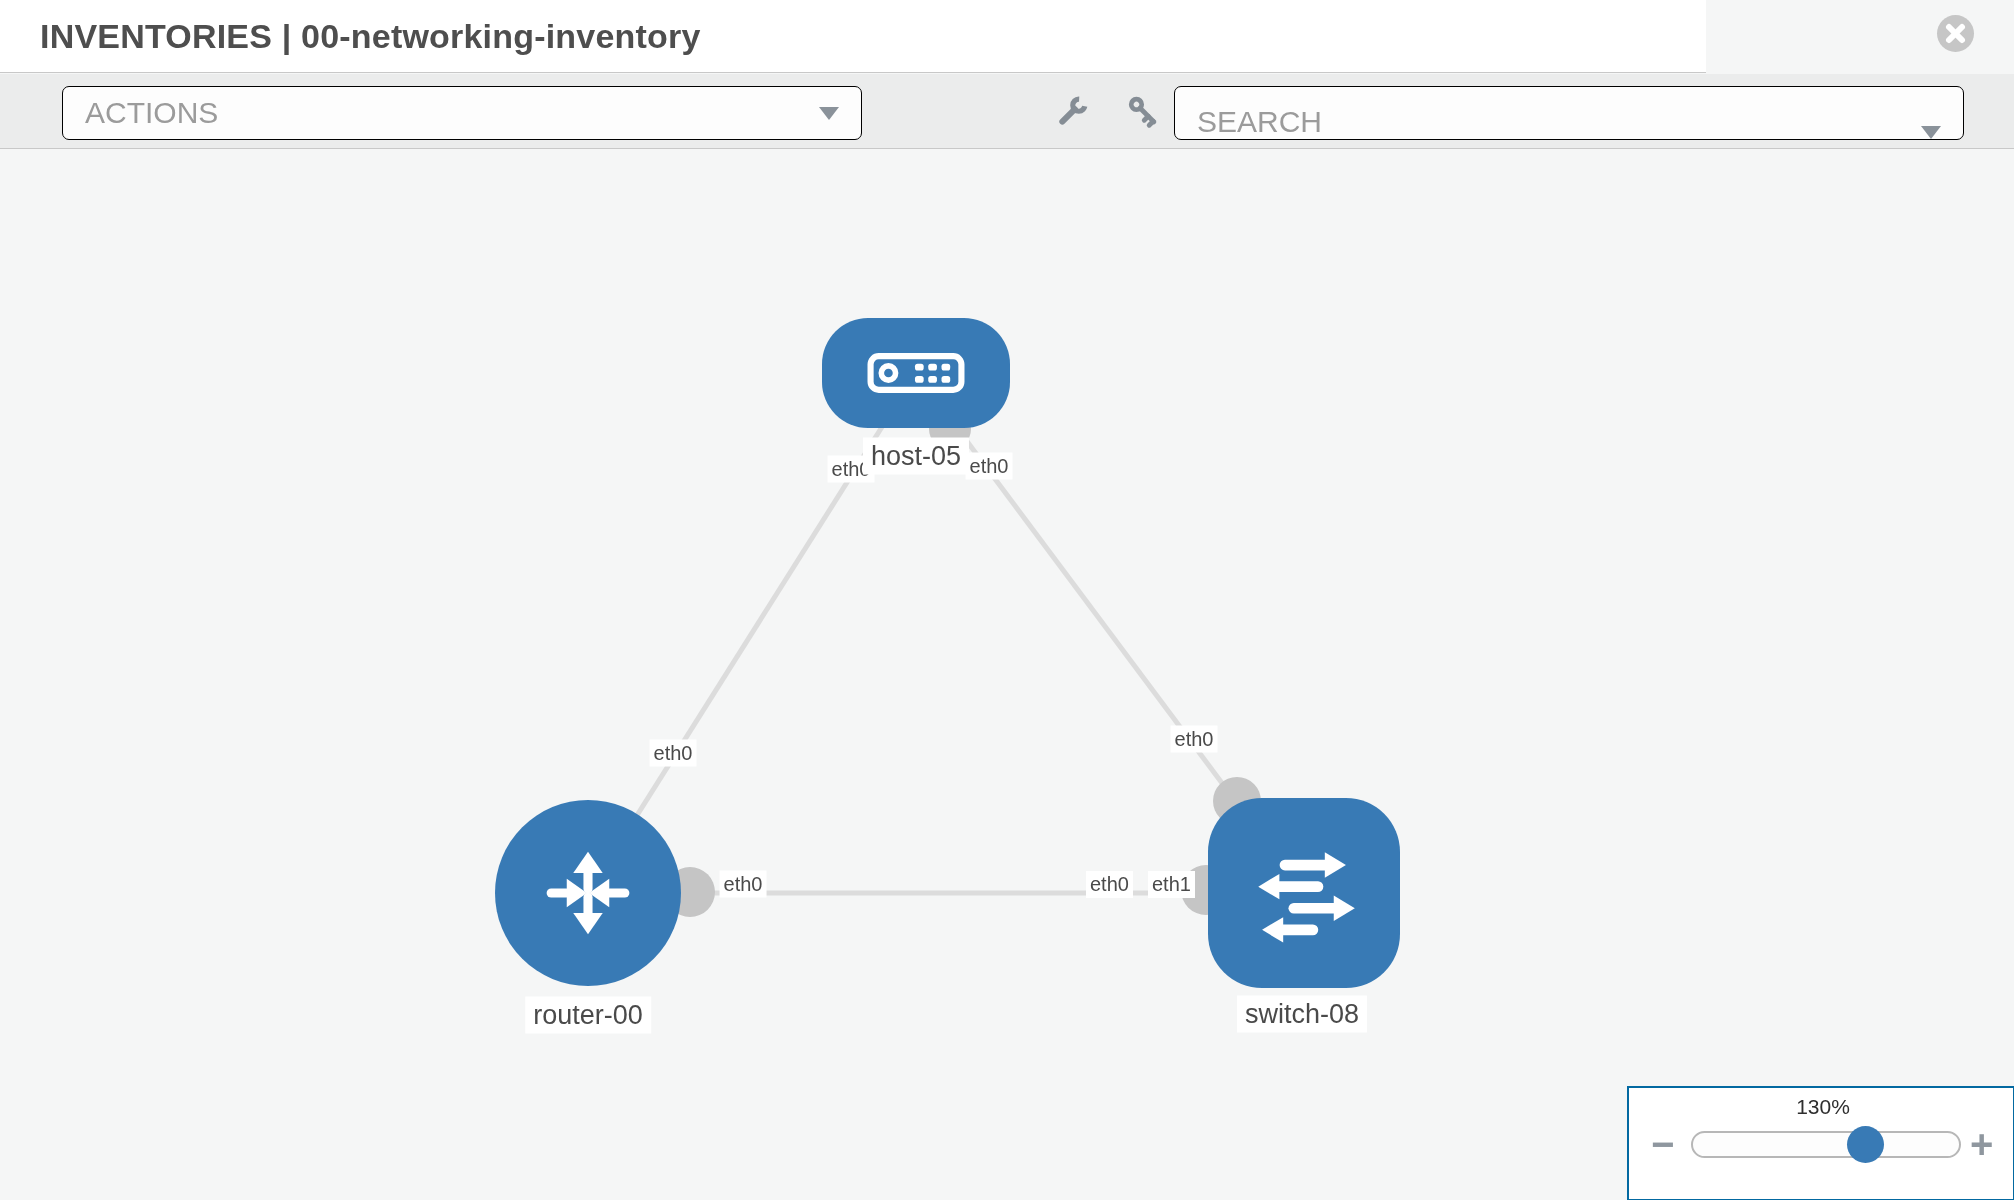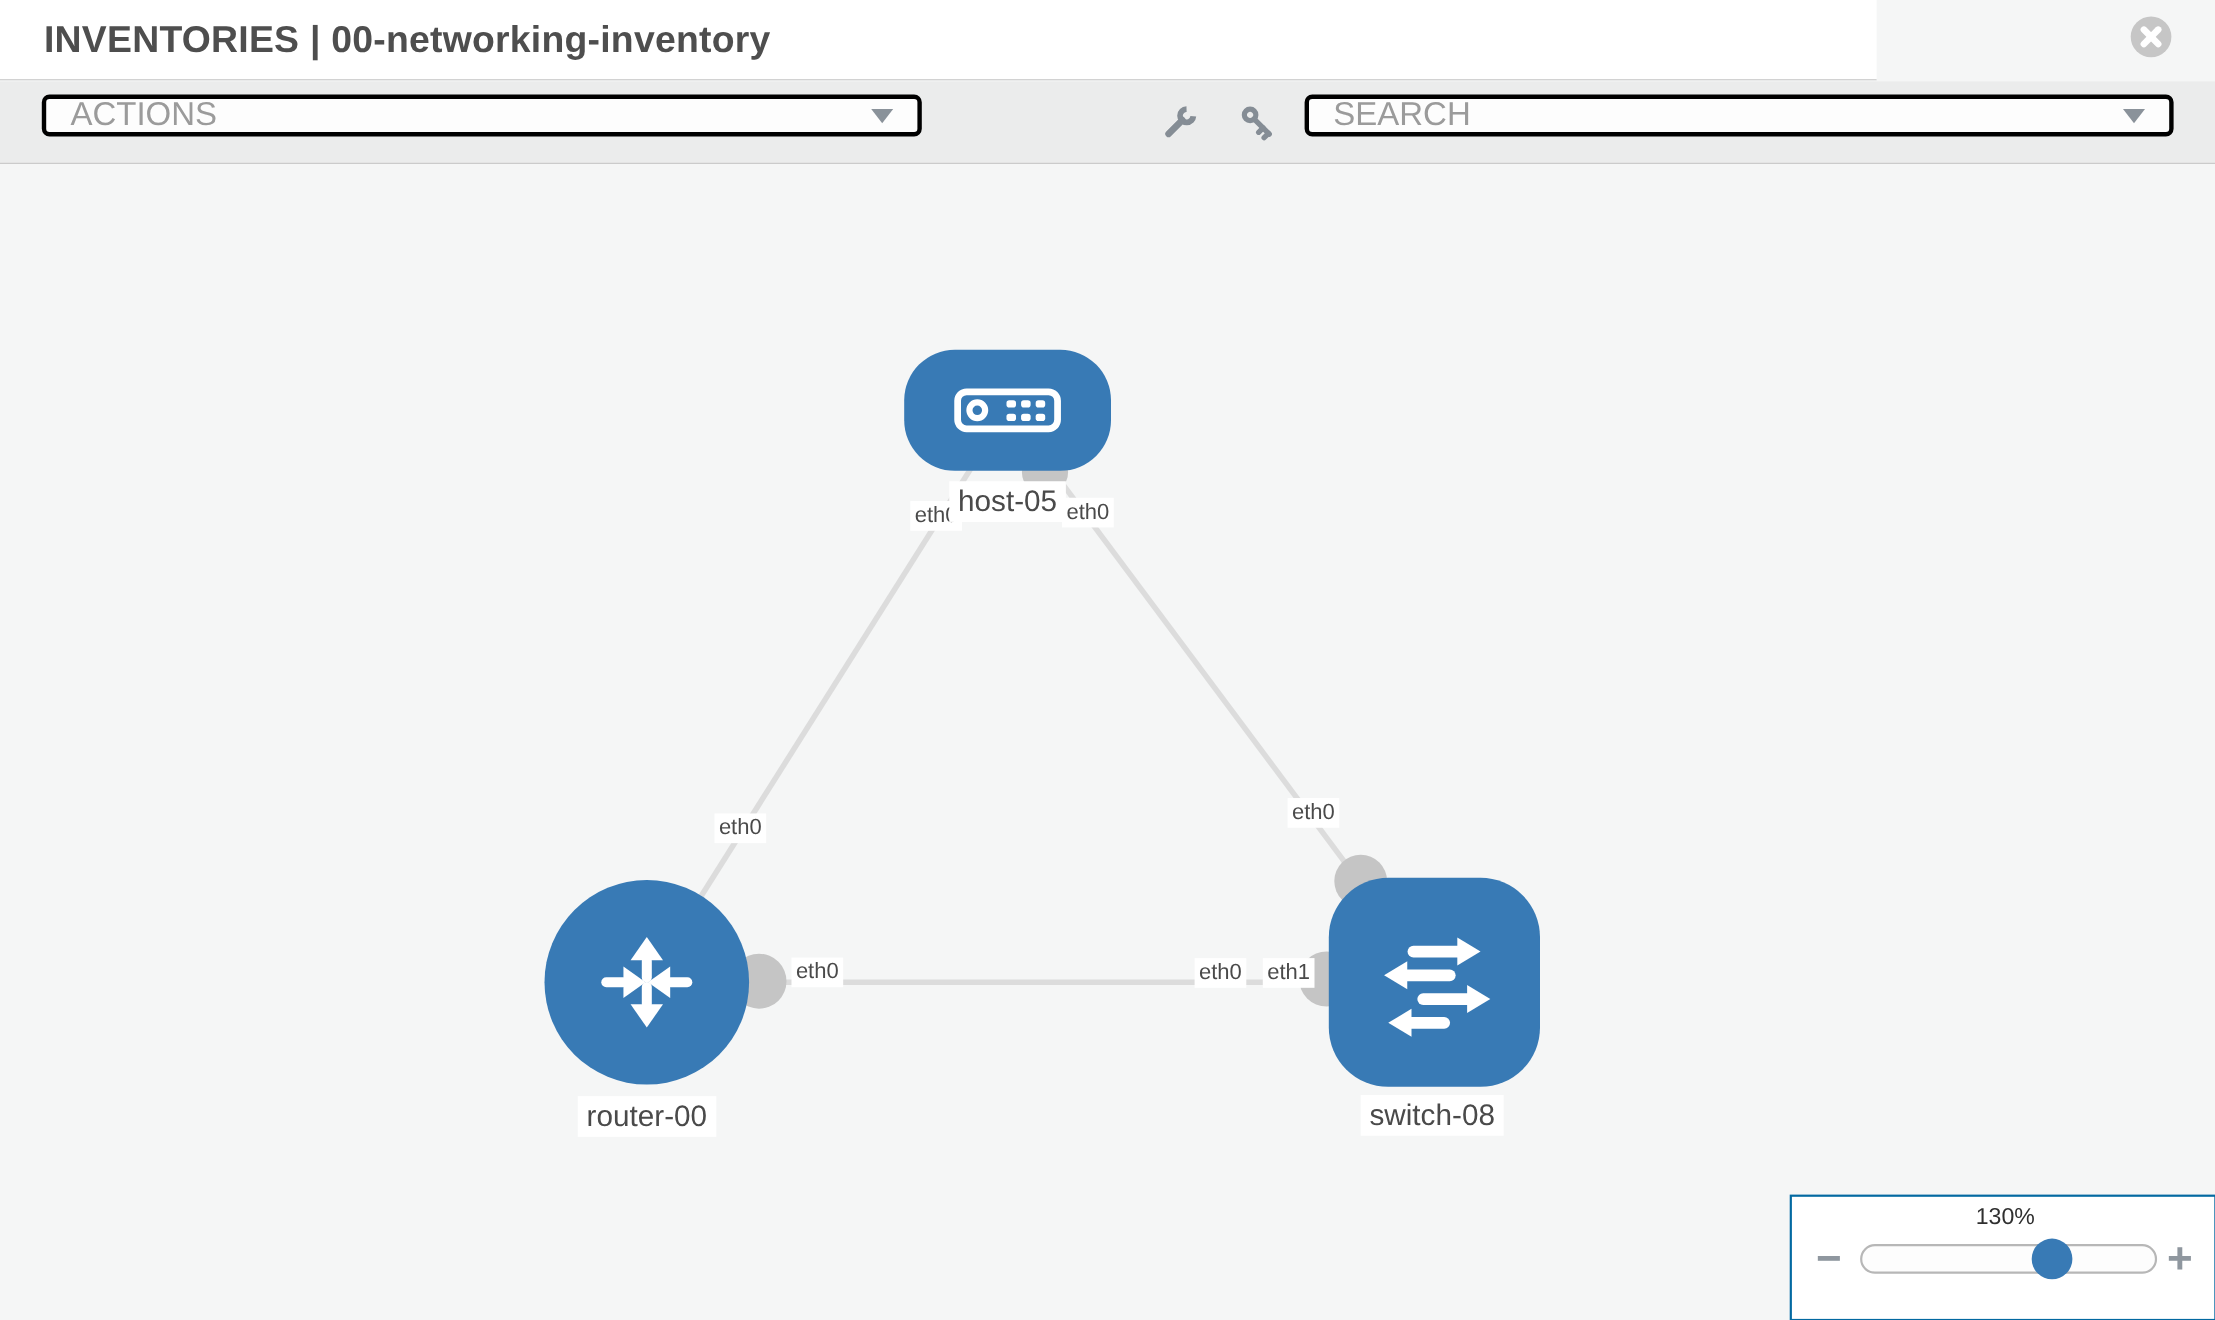--- a/index.html
+++ b/index.html
@@ -11,24 +11,24 @@
     background:#ffffff; border-bottom:1px solid #c8c8c8; }
   .header .title { position:absolute; left:40px; top:0; line-height:72px;
     font-size:34px; font-weight:bold; color:#4e4e4e; letter-spacing:0.2px; }
   .close-btn { position:absolute; left:1937px; top:15px; width:37px; height:37px;
     border-radius:50%; background:#c6c6c6; cursor:pointer; }
   .close-btn svg { position:absolute; left:0; top:0; }
 
   
   .toolbar { position:absolute; left:0; top:74px; width:2014px; height:75px;
     background:#ebecec; border-bottom:1px solid #c8c8c8; }
-  .combo { position:absolute; top:12px; height:38px; background:#fdfdfd;
-    border:4px solid #000000; border-radius:7px; display:flex; align-items:center; }
+  .combo { position:absolute; top:12px; height:54px; background:#fdfdfd;
+    border:1px solid #000000; border-radius:7px; display:flex; align-items:center;margin-left:24px; }
   .combo-actions { left:38px; width:800px; }
-  .combo-search { left:1186px; width:790px; }
+  .combo-search { left:1150px; width:790px;align-items:flex-end; }
   .combo .combo-label { margin-left:22px; font-size:30px; color:#9b9b9b; flex:1;
     background:transparent; border:none; outline:none;
     font-family:"Liberation Sans","DejaVu Sans",sans-serif; }
   .combo input::placeholder { color:#9b9b9b; opacity:1; }
   .caret { width:0; height:0; border-left:10px solid transparent;
     border-right:10px solid transparent; border-top:13px solid #8a929a;
     margin-right:22px; }
   .tool-icon { position:absolute; top:18px; width:40px; height:40px; cursor:pointer; }
   .tool-wrench { left:1052px; }
   .tool-key { left:1124px; }

